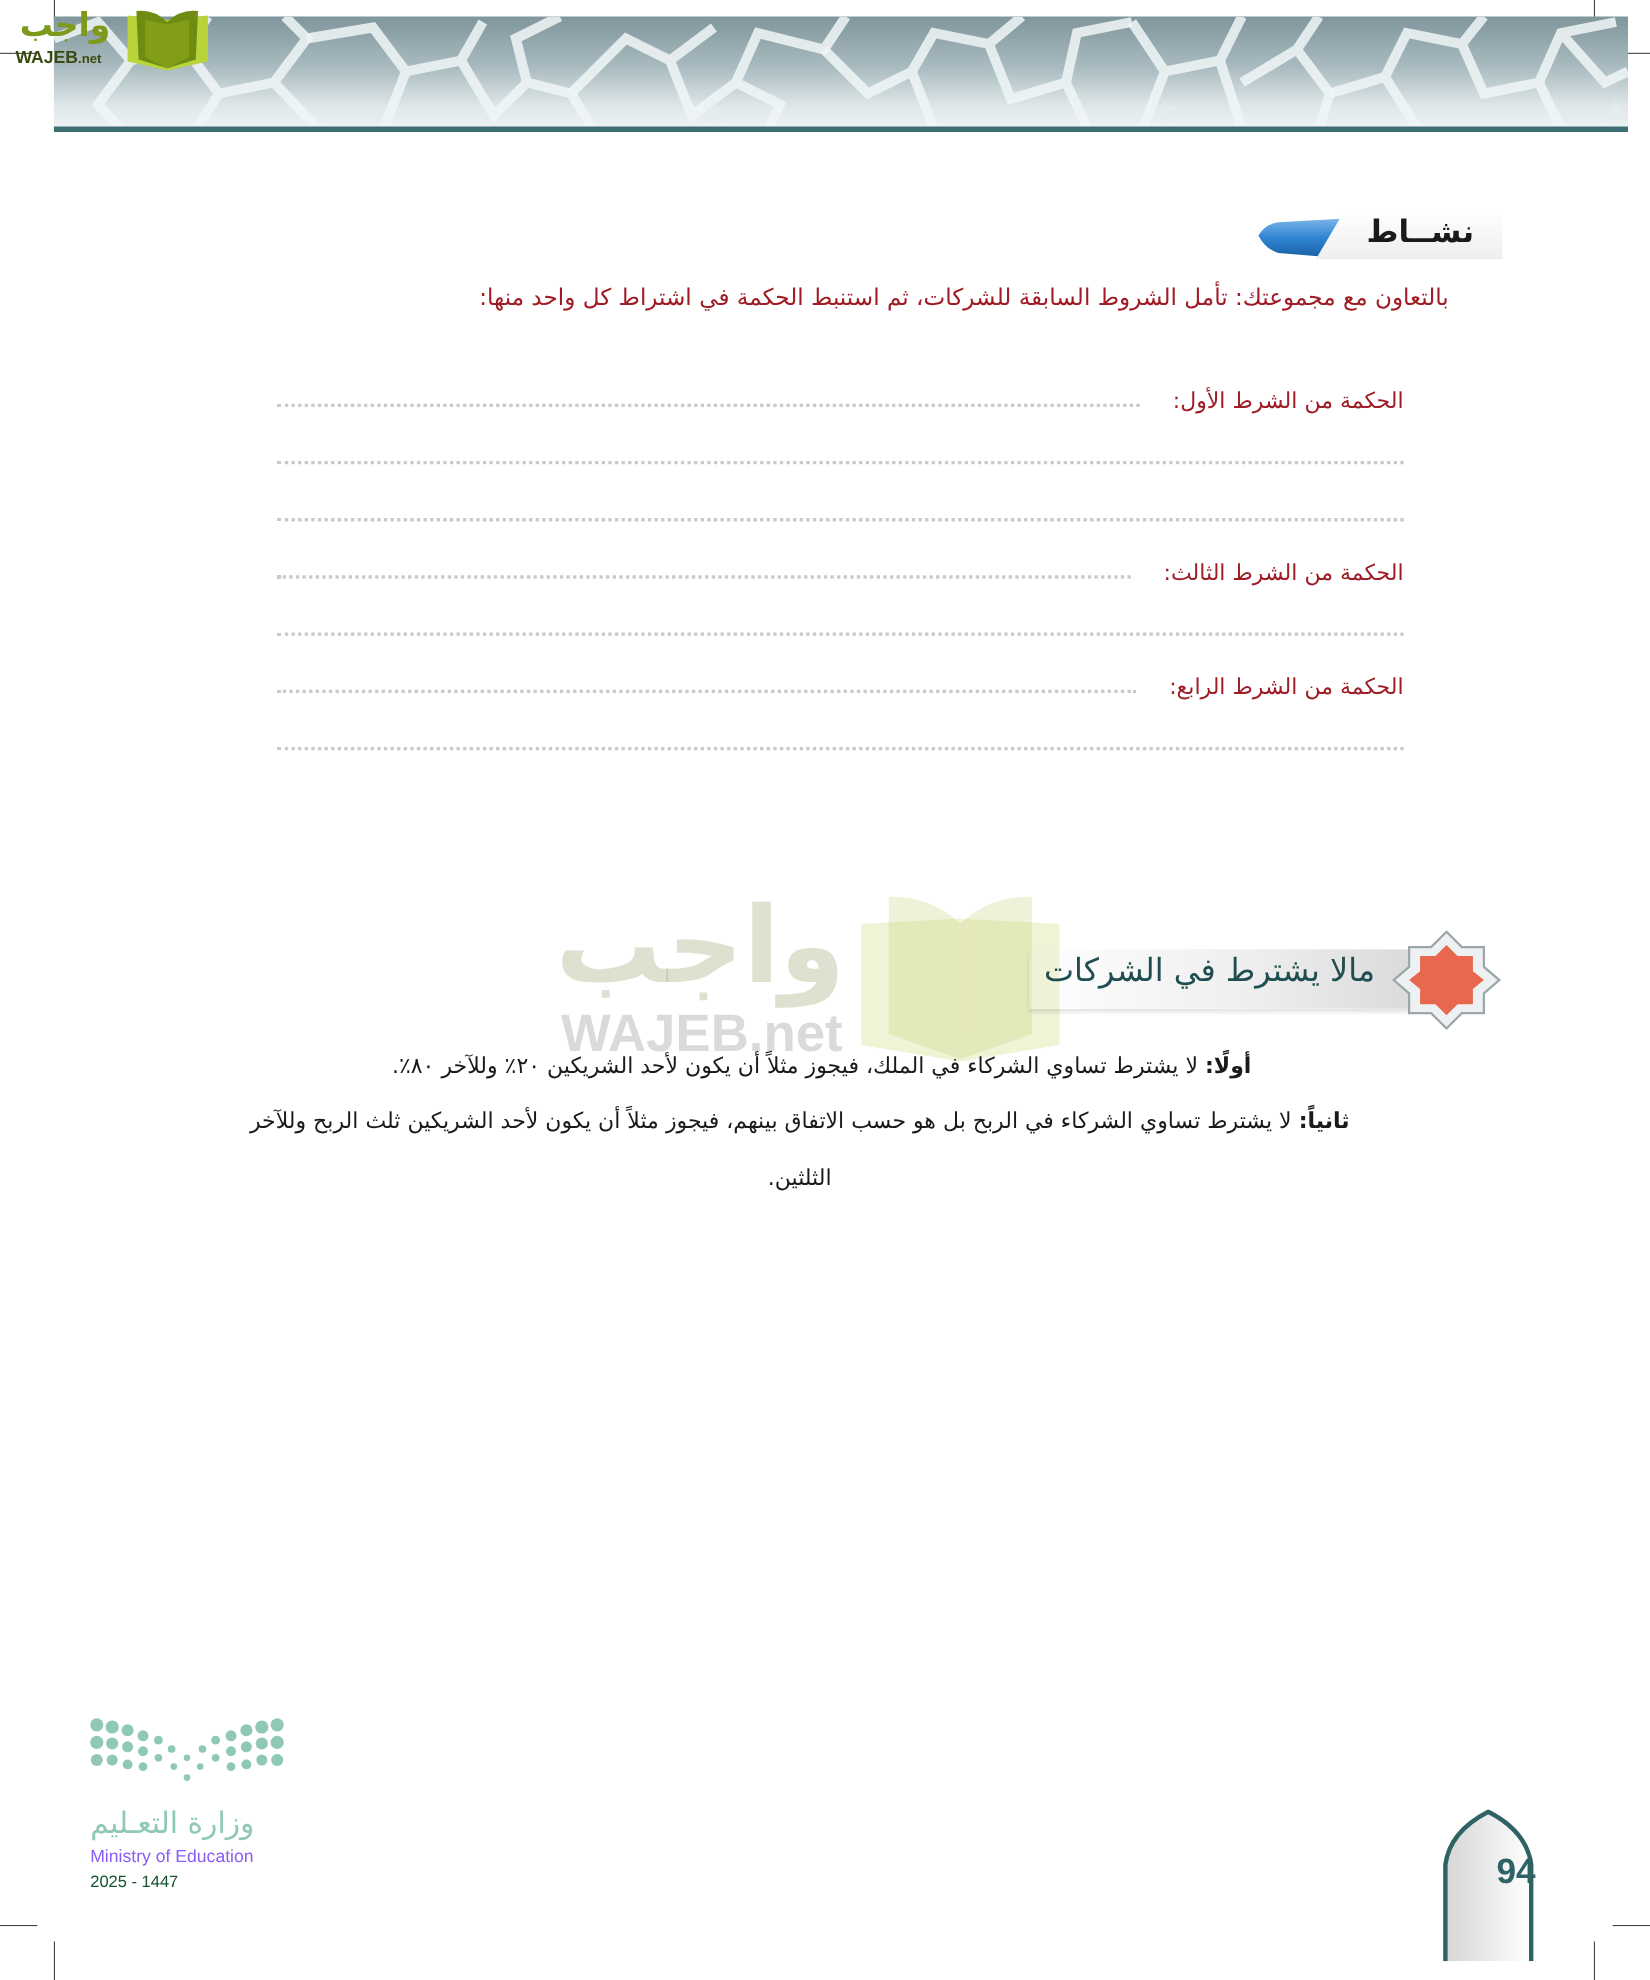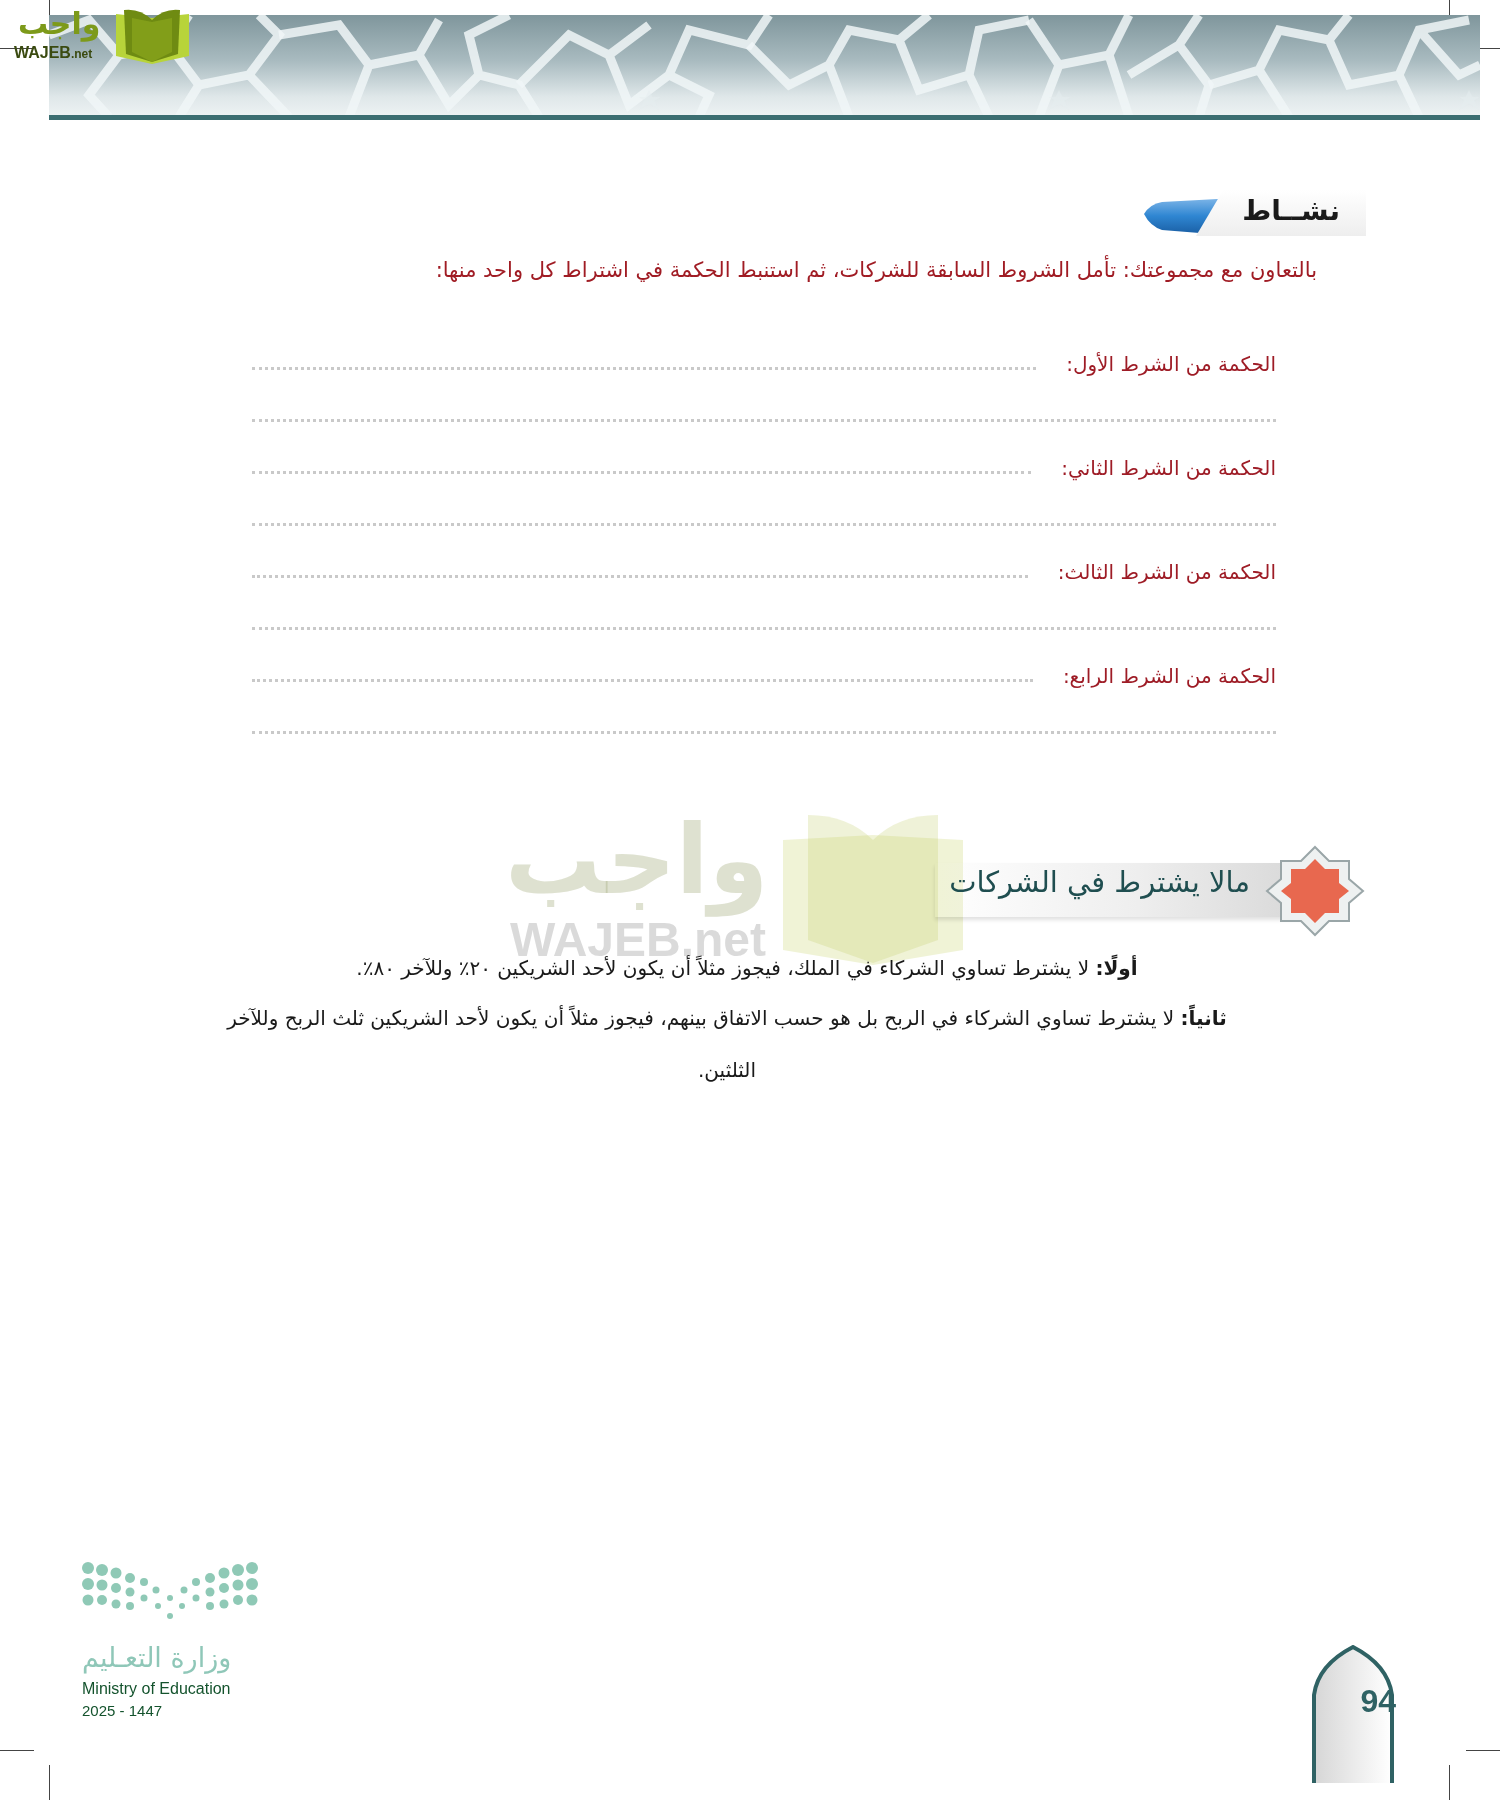--- a/index.html
+++ b/index.html
@@ -265,21 +265,21 @@
       color: #8fc7b8;
       direction: rtl;
       line-height: 32px;
     }
     .ministry .m-en {
       position: absolute;
       left: 2px;
       top: 120px;
       font-family: "Liberation Sans", sans-serif;
       font-size: 16px;
-      color: #14532d;
+      color: #8b5cf6;
       line-height: 18px;
     }
     .ministry .m-year {
       position: absolute;
       left: 2px;
       top: 142px;
       font-family: "Liberation Sans", sans-serif;
       font-size: 15px;
       color: #14532d;
       line-height: 18px;
@@ -372,24 +372,20 @@
 
 <div class="answers">
   <div class="answer-row">
     <span class="q-label">الحكمة من الشرط الأول:</span>
     <span class="dots"></span>
   </div>
   <div class="blank-row">
       <span class="dots"></span>
     </div>
 
-  <div class="answer-row">
-    <span class="q-label">الحكمة من الشرط الثاني:</span>
-    <span class="dots"></span>
-  </div>
   <div class="blank-row">
       <span class="dots"></span>
     </div>
 
   <div class="answer-row">
     <span class="q-label">الحكمة من الشرط الثالث:</span>
     <span class="dots"></span>
   </div>
   <div class="blank-row">
       <span class="dots"></span>

